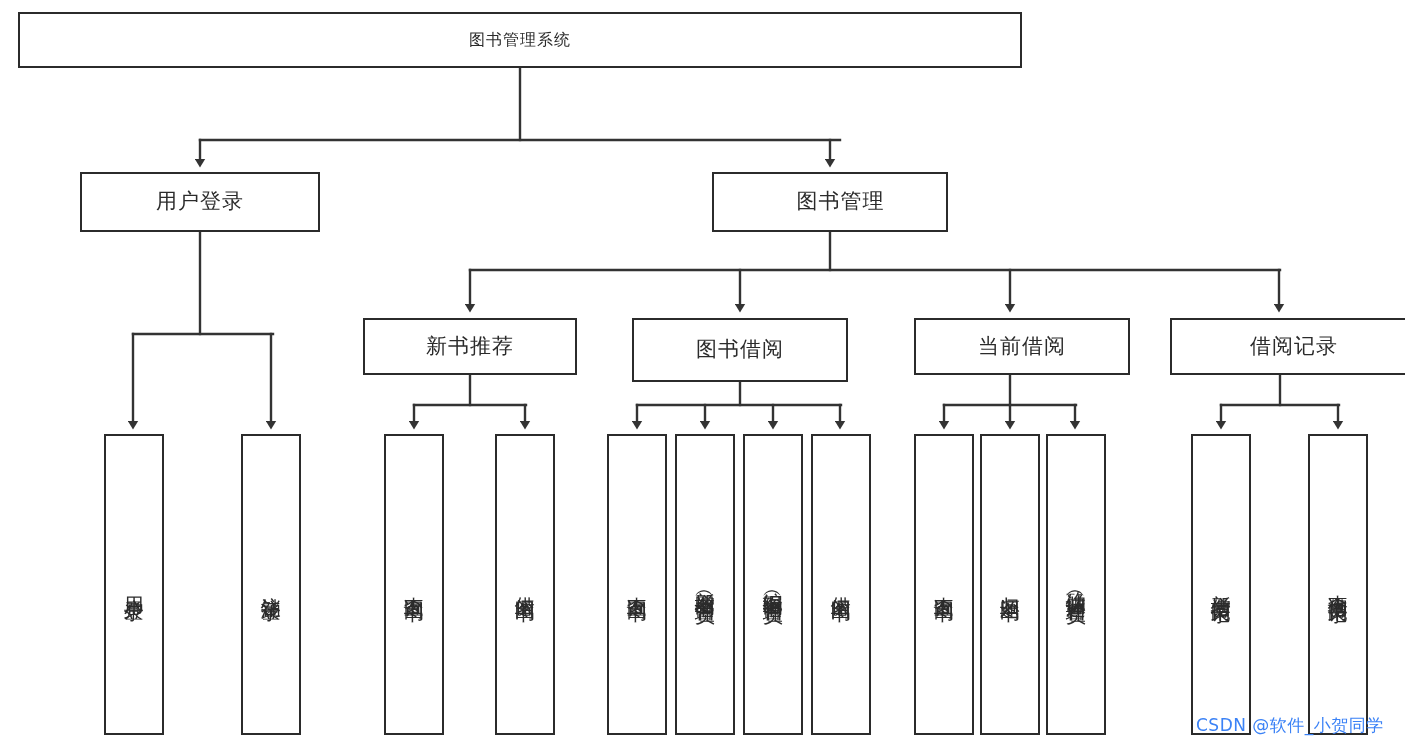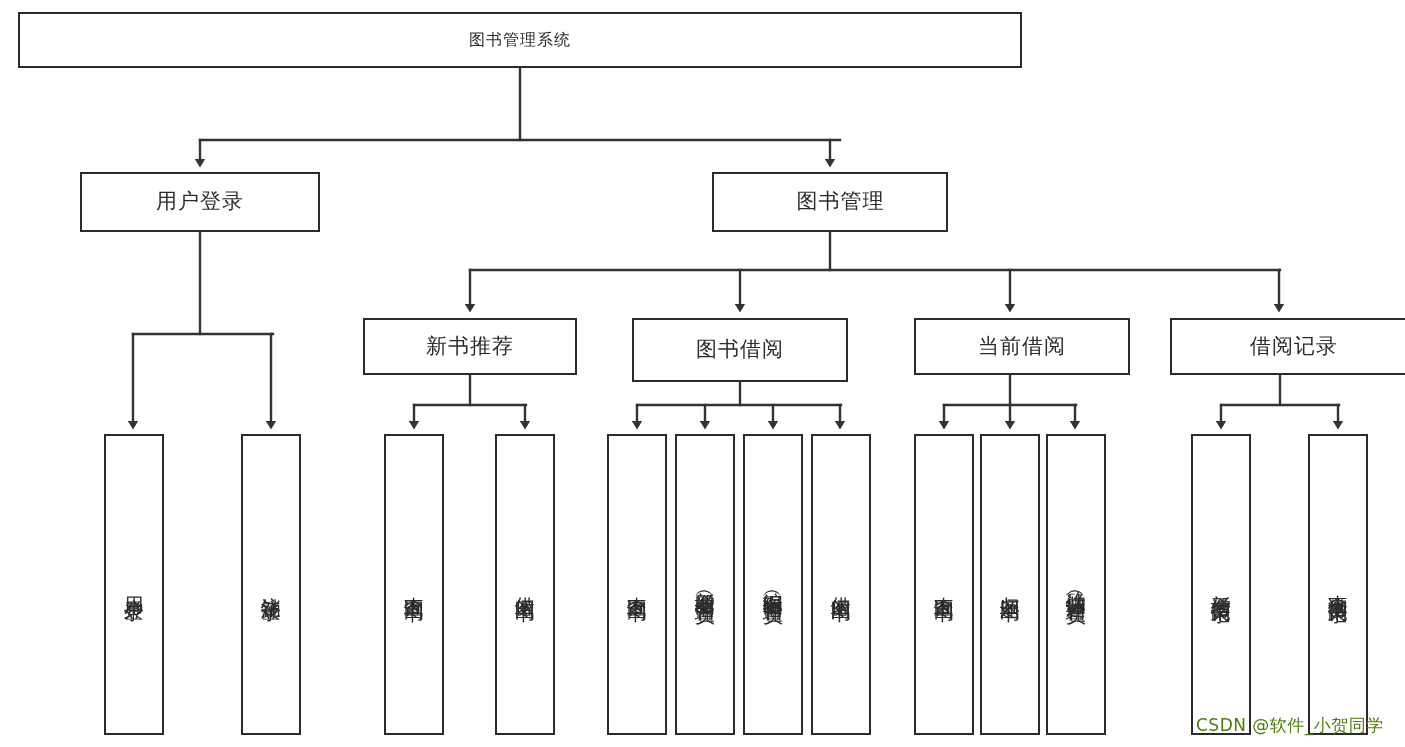--- a/index.html
+++ b/index.html
@@ -33,21 +33,21 @@
     writing-mode:vertical-rl;
     text-orientation:upright;
     -webkit-text-orientation:upright;
     white-space:nowrap;
     display:block;
     text-align:center;
   }
   .watermark{
     position:absolute;
     font-size:17px;
-    color:#4d7c0f;
+    color:#3b82f6;
     letter-spacing:0.5px;
     white-space:nowrap;
     pointer-events:none;
   }
 </style>
 </head>
 <body>
 
 <div id="diagram-root">
 

